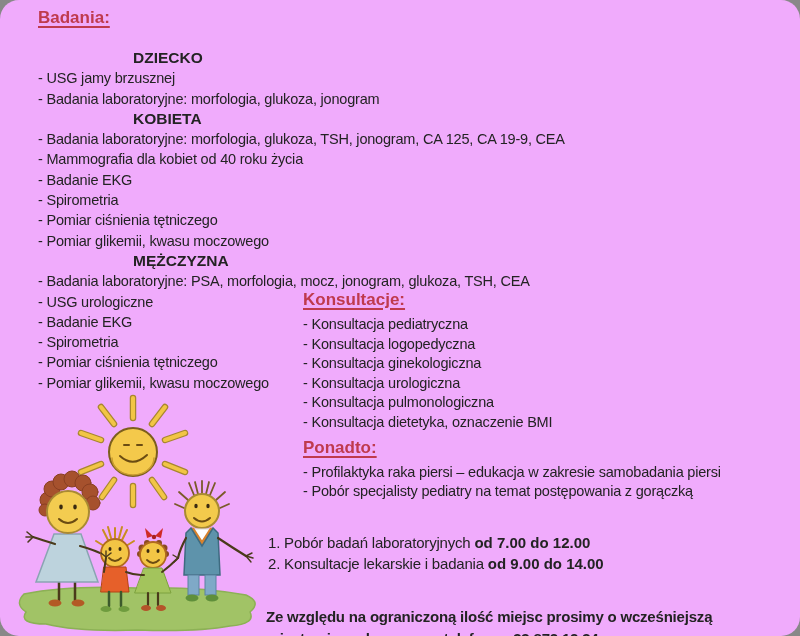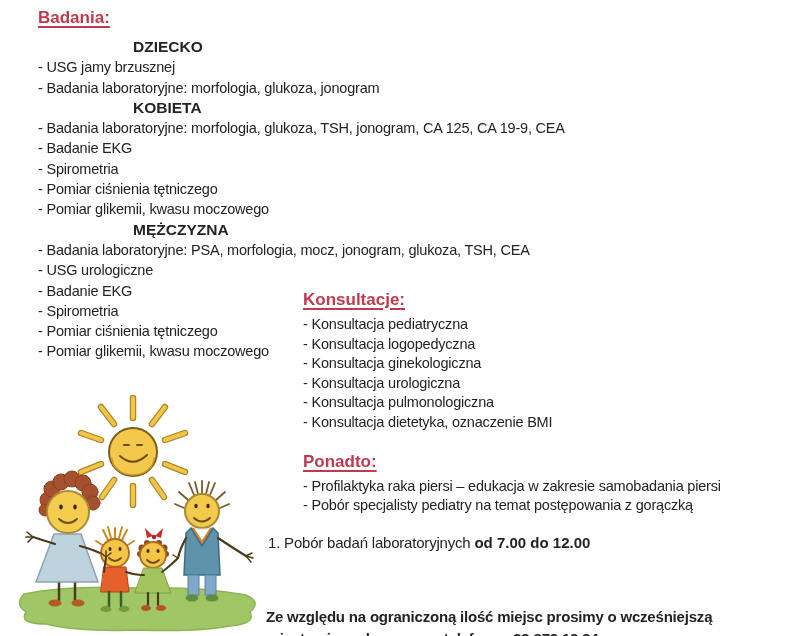--- a/index.html
+++ b/index.html
@@ -1,38 +1,39 @@
 <!DOCTYPE html>
 <html lang="pl"><head>
 <meta charset="utf-8">
 <style>
   html,body{margin:0;padding:0;background:#888;}
   #page{
-    position:relative;width:800px;height:636px;background:#ffffff;
+    position:relative;width:800px;height:636px;background:#f0abfc;
     font-family:"Liberation Sans", sans-serif;color:#232323;overflow:hidden;
     margin:0 auto;
+    border-radius:19px;
   }
   .nowrap{white-space:nowrap;}
   .red-heading{
     color:#bf3a4d;font-weight:bold;font-size:17px;line-height:20px;
     text-decoration:underline;text-decoration-thickness:2px;text-underline-offset:3px;
     margin:0;display:inline-block;
   }
   
   #badania{position:absolute;left:38px;top:8px;width:600px;}
-  #badania .list{margin-top:9px;font-size:14.5px;line-height:20.3px;letter-spacing:-0.2px;}
+  #badania .list{margin-top:20px;font-size:14.5px;line-height:20.3px;letter-spacing:-0.2px;}
   #badania h3{
     font-size:15.5px;font-weight:bold;margin:0;padding-left:95px;
     line-height:20.3px;letter-spacing:0;
   }
   .li{white-space:nowrap;}
   
   #right-col{position:absolute;left:303px;top:290px;width:480px;}
   #right-col .items{font-size:14.5px;line-height:19.6px;letter-spacing:-0.2px;margin-top:5px;}
-  #ponadto-block{margin-top:19px;}
+  #ponadto-block{margin-top:5px;}
   #ponadto-block .items{line-height:19.3px;}
   .cont{padding-left:8px;}
   
   #schedule{position:absolute;left:268px;top:532px;font-size:15px;line-height:21px;letter-spacing:-0.2px;}
   #schedule b{letter-spacing:0;}
   
   #footer{position:absolute;left:266px;top:606px;font-weight:bold;font-size:15px;line-height:22px;letter-spacing:-0.2px;}
   
   #illustration{position:absolute;left:8px;top:388px;width:256px;height:246px;}
 </style>
@@ -43,20 +44,21 @@
 
   <section id="badania">
     <h2 class="red-heading">Badania:</h2>
     <div class="list">
       <h3>DZIECKO</h3>
       <div class="li">- USG jamy brzusznej</div>
       <div class="li">- Badania laboratoryjne: morfologia, glukoza, jonogram</div>
 
       <h3>KOBIETA</h3>
       <div class="li">- Badania laboratoryjne: morfologia, glukoza, TSH, jonogram, CA 125, CA 19-9, CEA</div>
+      <div class="li">- Mammografia dla kobiet od 40 roku życia</div>
       <div class="li">- Badanie EKG</div>
       <div class="li">- Spirometria</div>
       <div class="li">- Pomiar ciśnienia tętniczego</div>
       <div class="li">- Pomiar glikemii, kwasu moczowego</div>
 
       <h3>MĘŻCZYZNA</h3>
       <div class="li">- Badania laboratoryjne: PSA, morfologia, mocz, jonogram, glukoza, TSH, CEA</div>
       <div class="li">- USG urologiczne</div>
       <div class="li">- Badanie EKG</div>
       <div class="li">- Spirometria</div>
@@ -81,20 +83,21 @@
       <h2 class="red-heading">Ponadto:</h2>
       <div class="items">
         <div class="li">- Profilaktyka raka piersi – edukacja w zakresie samobadania piersi</div>
         <div class="li">- Pobór specjalisty pediatry na temat postępowania z gorączką</div>
       </div>
     </div>
   </section>
 
   <section id="schedule">
     <div class="li"><span>1. Pobór badań laboratoryjnych </span><b>od 7.00 do 12.00</b></div>
+    <div class="li"><span>2. Konsultacje lekarskie i badania </span><b>od 9.00 do 14.00</b></div>
   </section>
 
   <section id="footer">
     <div class="nowrap">Ze względu na ograniczoną ilość miejsc prosimy o wcześniejszą</div>
     <div class="nowrap">rejestrację pod numerem telefonu : 33 872 12 34</div>
   </section>
 
   <svg id="illustration" viewBox="0 0 256 246" xmlns="http://www.w3.org/2000/svg" aria-hidden="true">
 
     <g>

